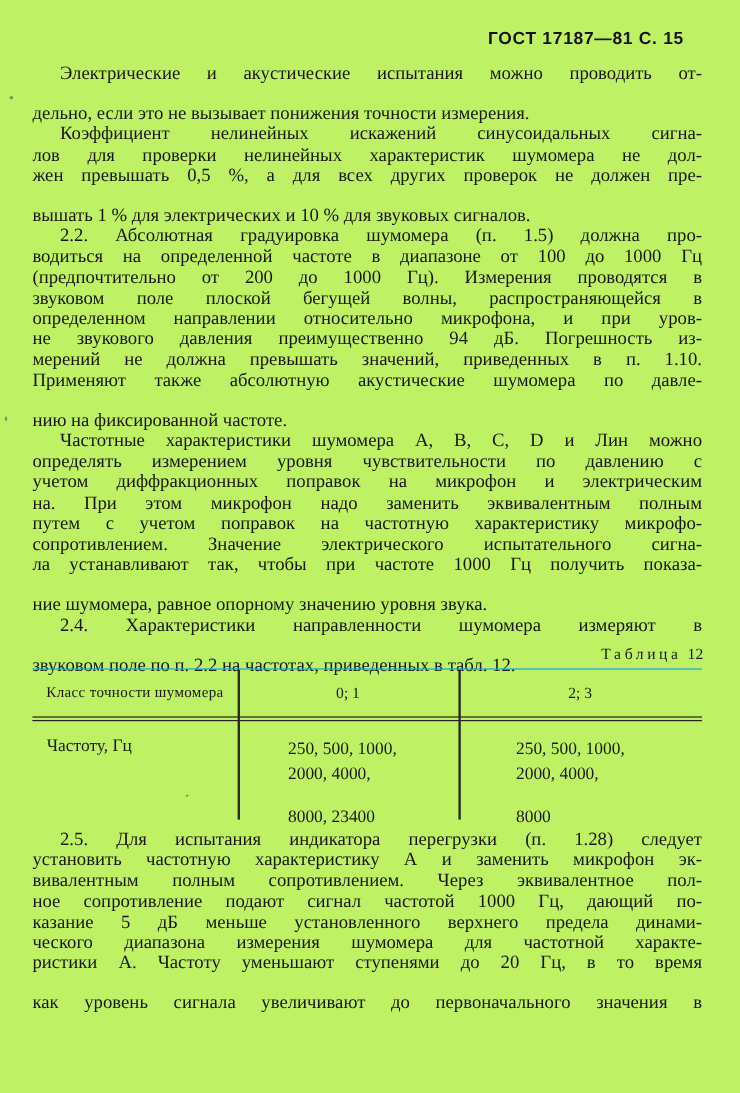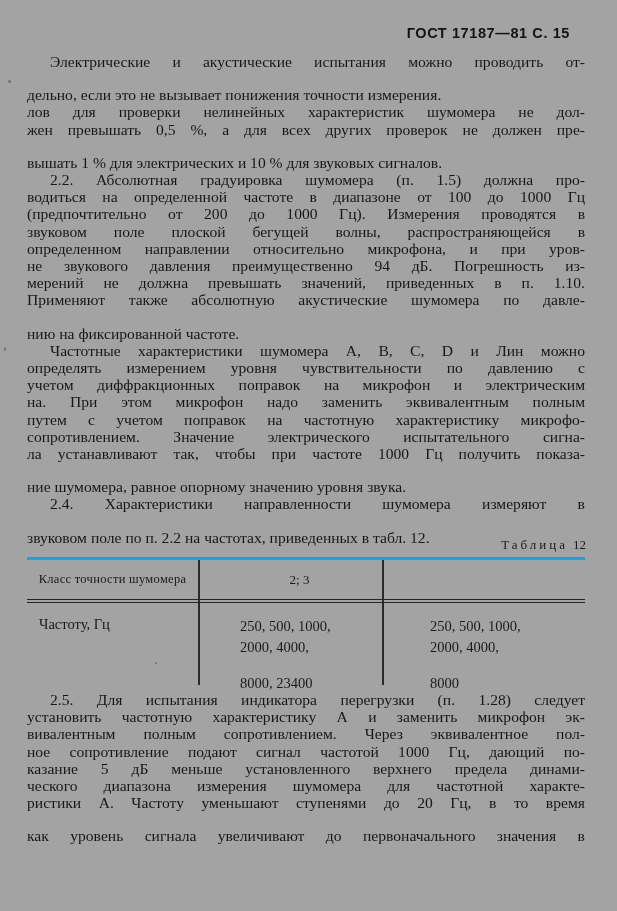--- a/index.html
+++ b/index.html
@@ -1,19 +1,19 @@
 <!DOCTYPE html>
 <html><head>
 <meta charset="utf-8">
 <style>
   html,body { margin:0; padding:0; }
   body { width:617px; height:911px; background:#e9e7e2; }
   .page {
     position:relative; width:617px; height:911px;
-    background:#a3a3a3; color:#1b1a18; overflow:hidden;
+    background:#bef264; color:#1b1a18; overflow:hidden;
     font-family:"Liberation Serif","DejaVu Serif",serif;
   }
   .gost-header {
     position:absolute; top:25px; right:47px;
     font-family:"Liberation Sans","DejaVu Sans",sans-serif;
     font-weight:700; font-size:14.5px; letter-spacing:0.6px; color:#141310;
   }
   .body-text {
     position:absolute; left:27px; top:53px; width:558px;
     font-size:15.6px; color:#181715;
@@ -31,21 +31,21 @@
   .caption {
     position:absolute; top:537px; right:31px;
     font-size:13px; color:#1b1a18;
   }
   .cap-word { letter-spacing:3px; }
   .cap-num { margin-left:5px; }
 
   
   .tbl {
     position:absolute; left:27px; top:557px; width:558px; height:128px;
-    border-top:3px solid #0ea5e9;
+    border-top:1px solid #0ea5e9;
   }
   .vline {
     position:absolute; top:0; width:1.5px; height:125px; background:#2b2a28;
   }
   .v1 { left:171px; }
   .v2 { left:355px; }
   .tr { display:flex; }
   .td { box-sizing:border-box; }
   .c1 { width:171px; }
   .c2 { width:184px; }
@@ -82,20 +82,21 @@
 <div class="page">
 
   <div class="gost-header">ГОСТ 17187—81 С. 15</div>
 
   <div class="body-text">
     <div class="para">
         <div class="line first">Электрические и акустические испытания можно проводить от-</div>
         <div class="line last">дельно, если это не вызывает понижения точности измерения.</div>
       </div>
     <div class="para">
+        <div class="line first">Коэффициент нелинейных искажений синусоидальных сигна-</div>
         <div class="line">лов для проверки нелинейных характеристик шумомера не дол-</div>
         <div class="line">жен превышать 0,5 %, а для всех других проверок не должен пре-</div>
         <div class="line last">вышать 1 % для электрических и 10 % для звуковых сигналов.</div>
       </div>
     <div class="para">
         <div class="line first">2.2. Абсолютная градуировка шумомера (п. 1.5) должна про-</div>
         <div class="line">водиться на определенной частоте в диапазоне от 100 до 1000 Гц</div>
         <div class="line">(предпочтительно от 200 до 1000 Гц). Измерения проводятся в</div>
         <div class="line">звуковом поле плоской бегущей волны, распространяющейся в</div>
         <div class="line">определенном направлении относительно микрофона, и при уров-</div>
@@ -123,20 +124,21 @@
   <div class="caption">
     <span class="cap-word">Таблица</span><span class="cap-num">12</span>
   </div>
 
   <div class="tbl">
     <div class="vline v1"></div>
     <div class="vline v2"></div>
 
     <div class="tr head">
       <div class="td c1">Класс точности шумомера</div>
+      <div class="td c2">0; 1</div>
       <div class="td c3">2; 3</div>
     </div>
 
     <div class="dbl"></div>
 
     <div class="tr bodyrow">
       <div class="td c1 rowlabel">Частоту, Гц</div>
       <div class="td c2 freq">
           <div class="line first">250, 500, 1000,</div>
           <div class="line">2000, 4000,</div>

